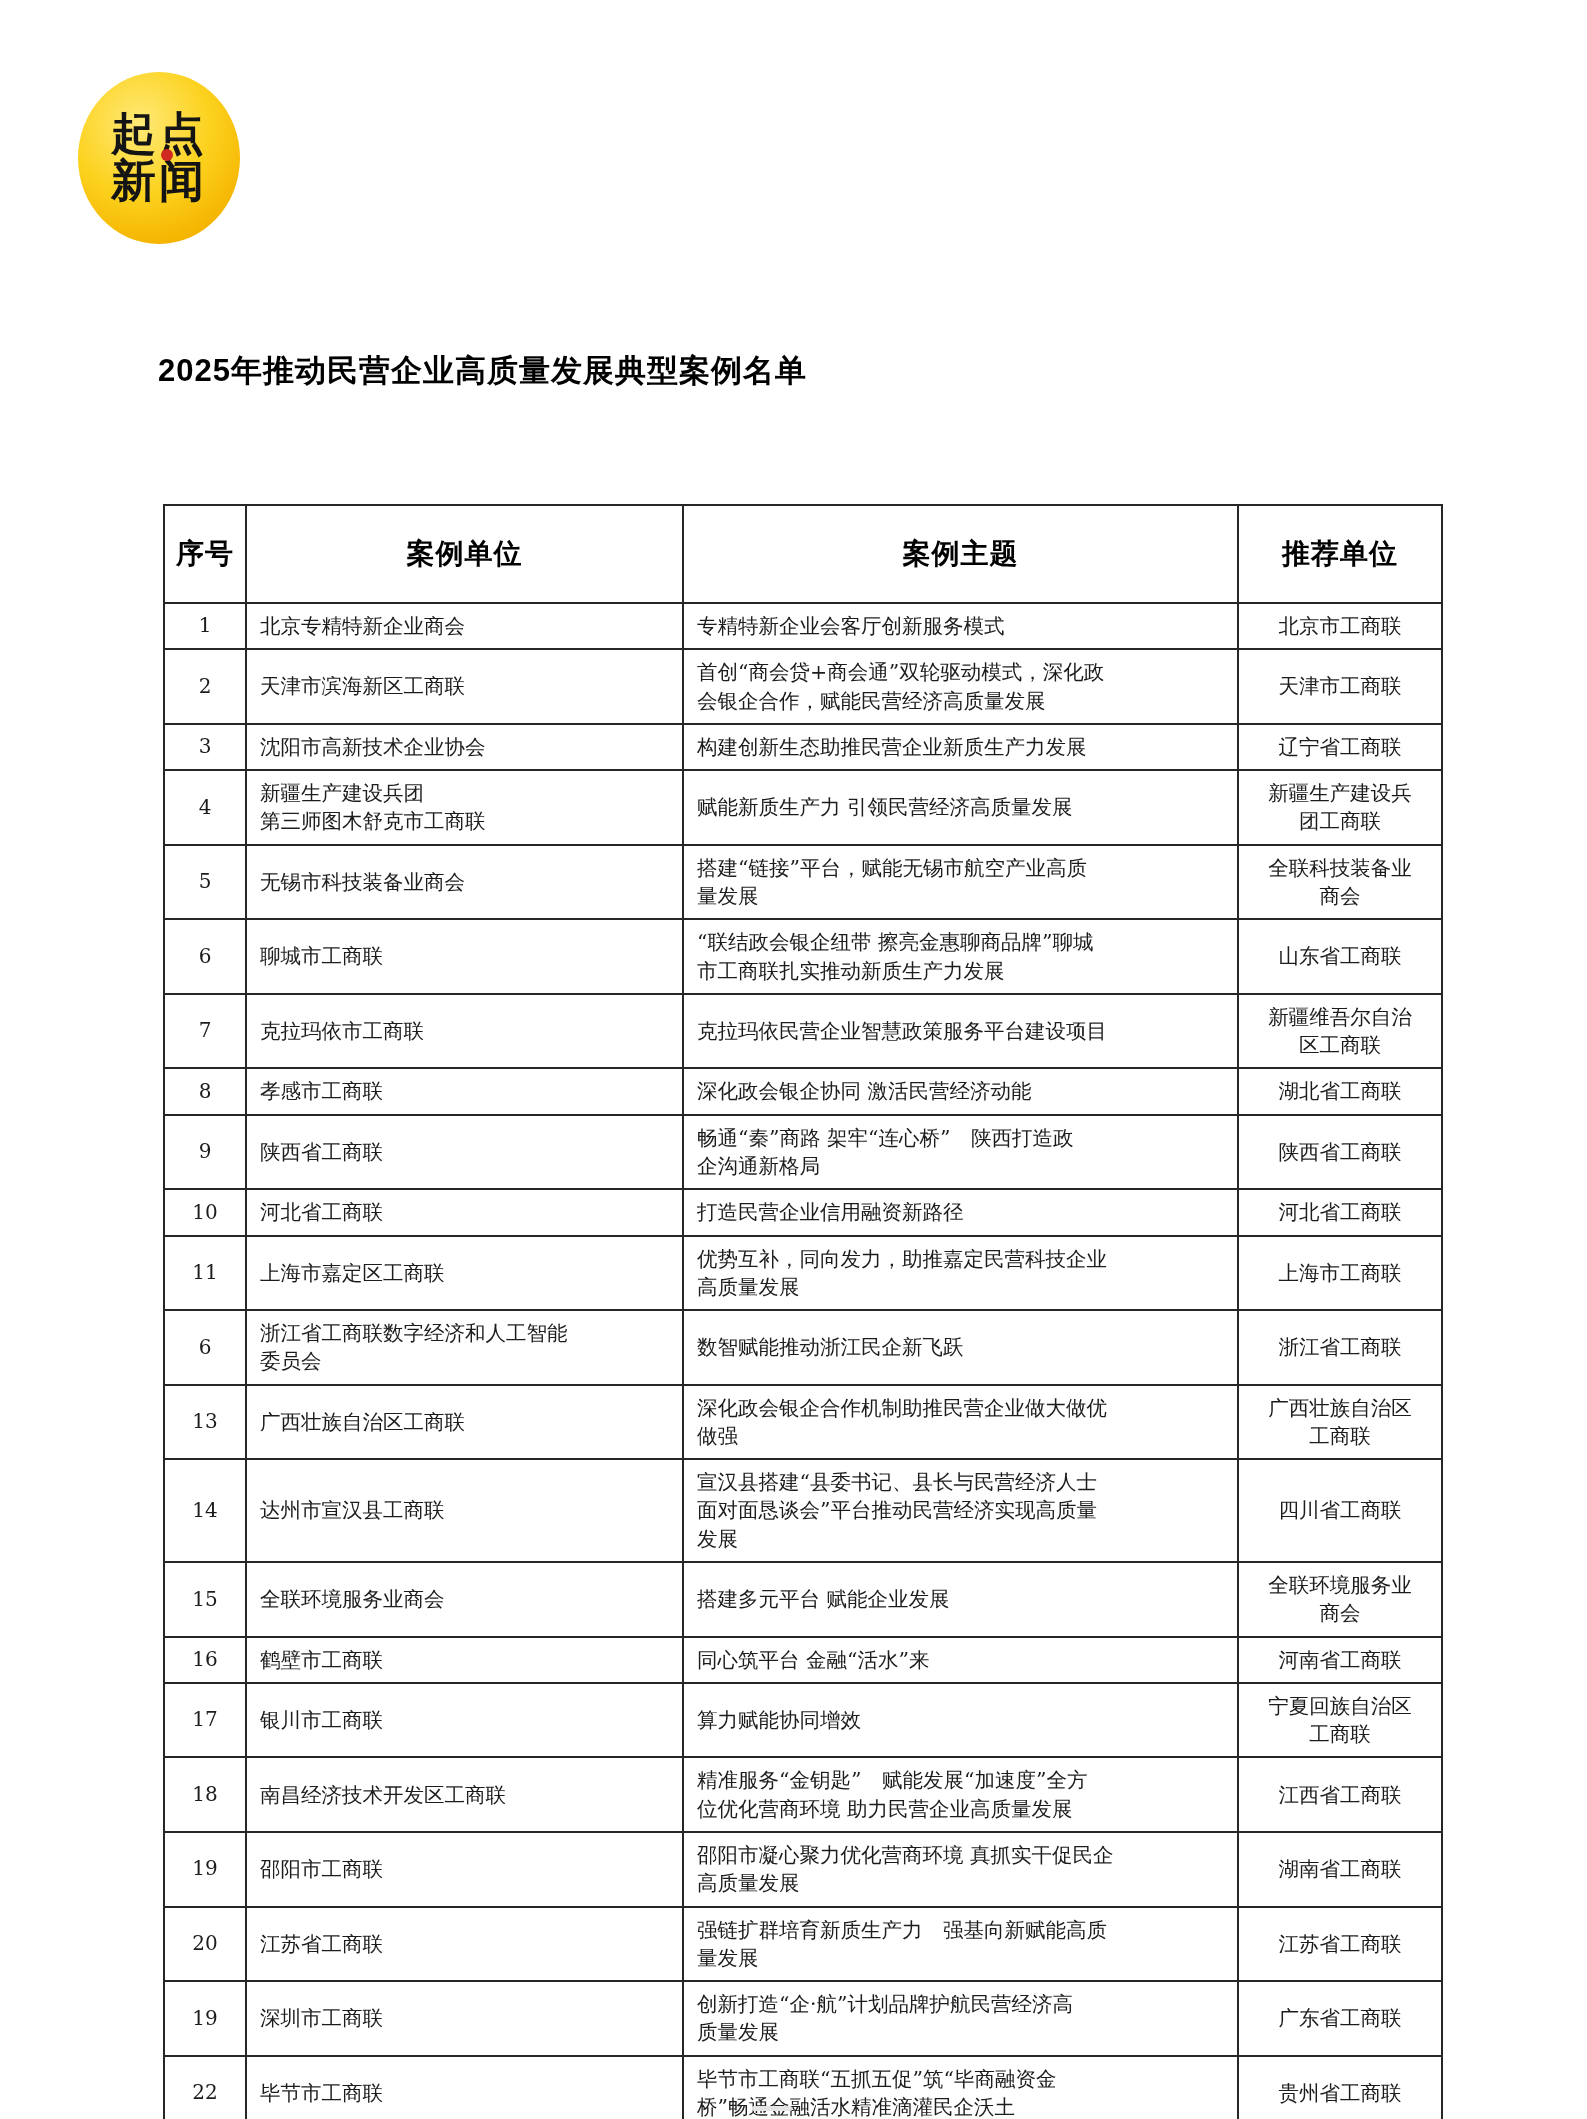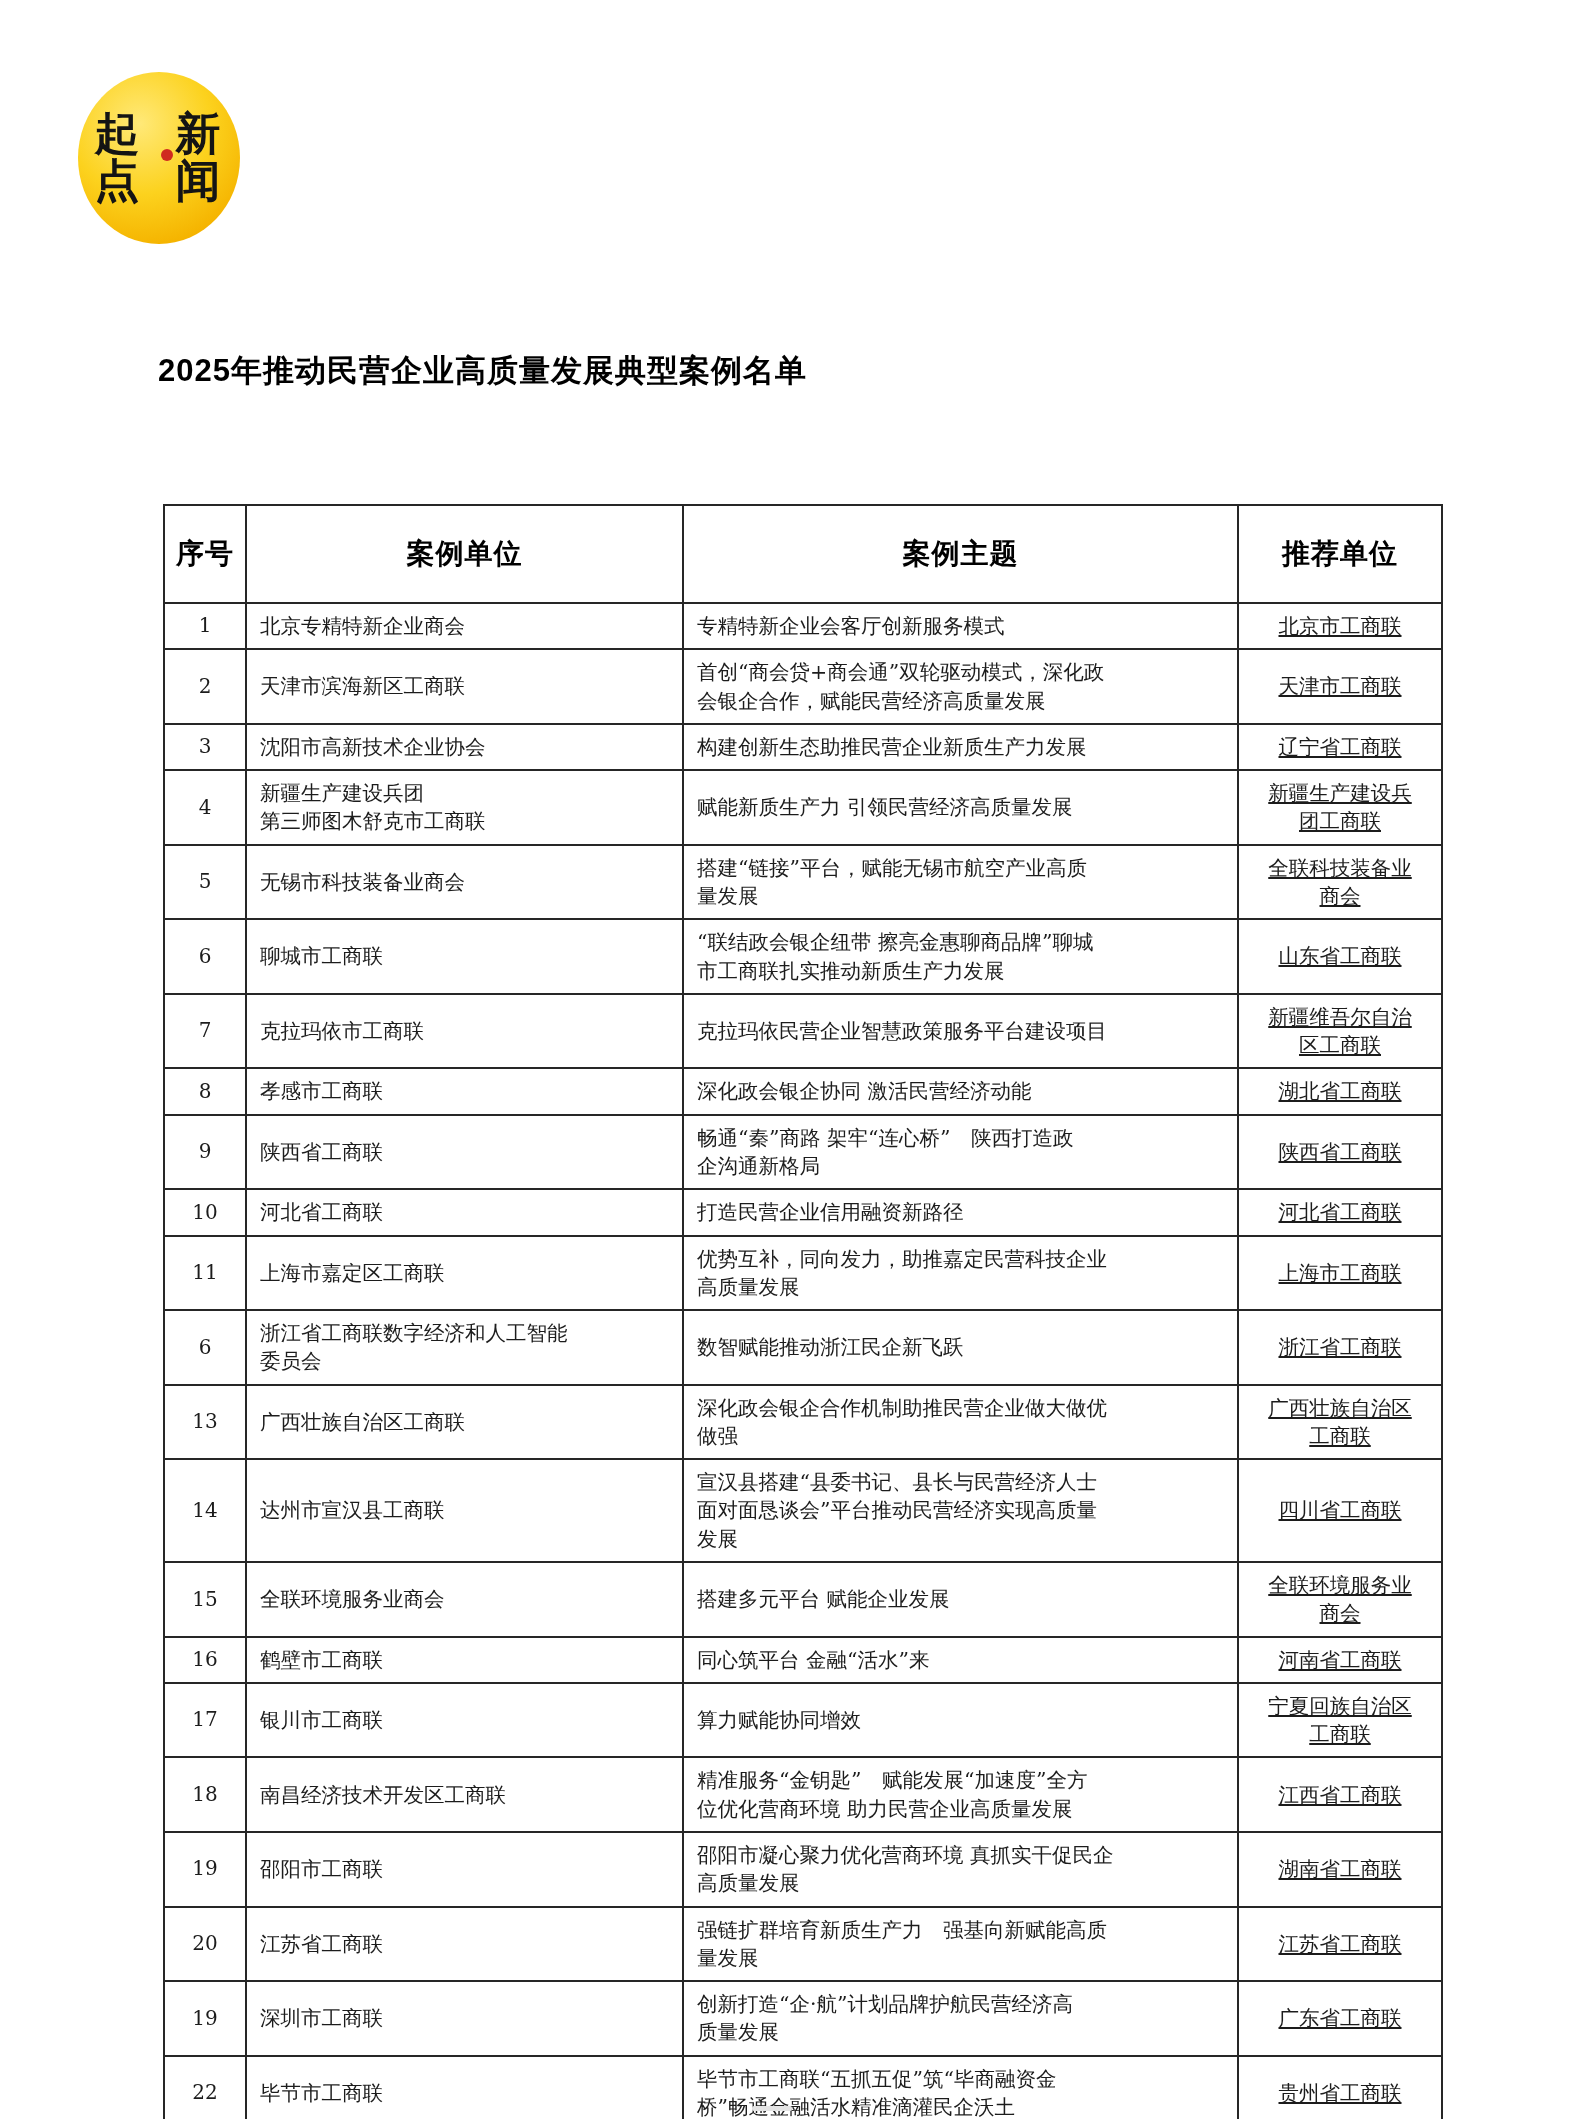--- a/index.html
+++ b/index.html
@@ -20,31 +20,30 @@
     top: 72px;
     width: 162px;
     height: 172px;
     border-radius: 50%;
     background: radial-gradient(circle at 38% 30%, #ffe978 0%, #fcd21e 45%, #f5b400 78%, #eda200 100%);
   }
   .logo-text {
     position: absolute;
     inset: 0;
     display: flex;
-    flex-direction: row;
+    flex-direction: column;
     align-items: center;
     justify-content: center;
     gap: 0;
     font-family: "Liberation Sans", sans-serif;
     font-weight: 900;
     font-size: 45px;
     line-height: 1.04;
     letter-spacing: 3px;
     color: #141414;
-    text-align: center;
   }
   .logo-dot {
     position: absolute;
     left: 51%;
     top: 45%;
     width: 12px;
     height: 12px;
     border-radius: 50%;
     background: #d02a20;
   }
@@ -93,21 +92,21 @@
     font-size: 20.5px;
     line-height: 1.38;
     padding: 8px 13px;
     vertical-align: middle;
     white-space: pre-line;
     color: #1c1c1c;
   }
   td.no    { text-align: center; font-size: 20px; }
   td.unit  { text-align: left; }
   td.theme { text-align: left;   }
-  td.rec   { text-align: center; text-decoration: underline; }
+  td.rec   { text-align: center; }
 
   
   .bottom-mark {
     position: absolute;
     left: 752px;
     top: 2106px;
     width: 40px;
     height: 5px;
     border-radius: 2px;
     background: #e4e4e4;

